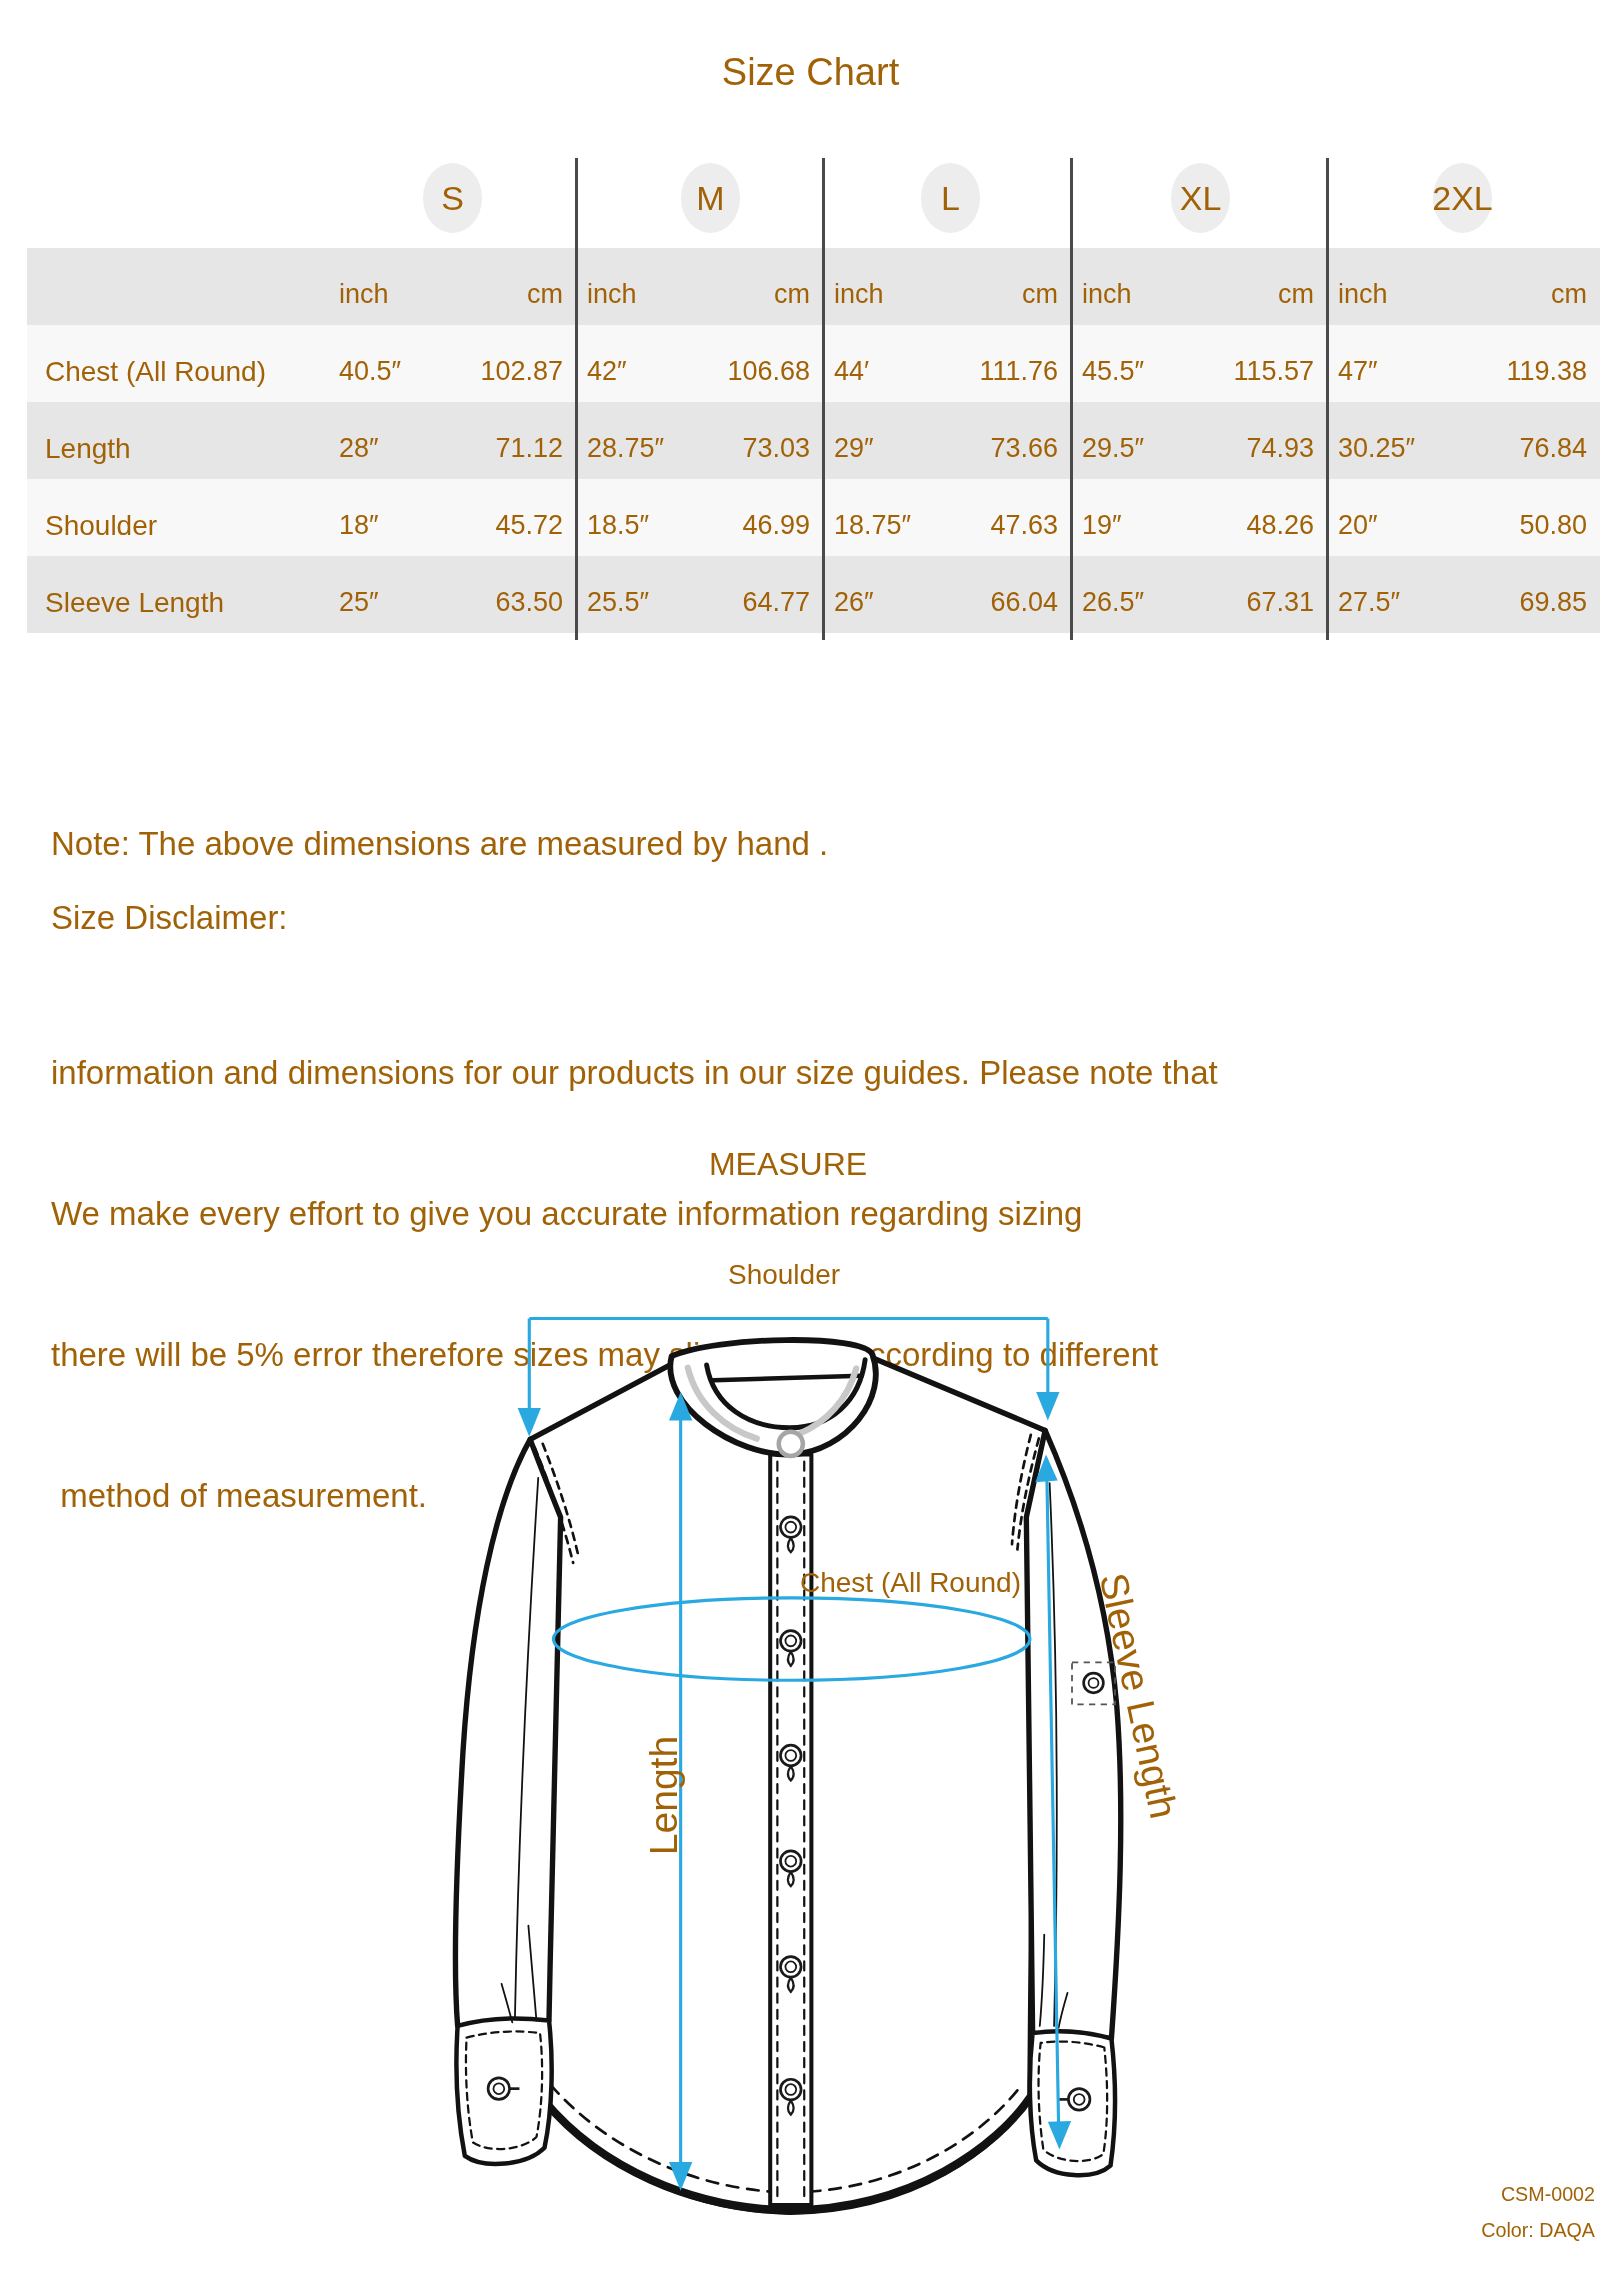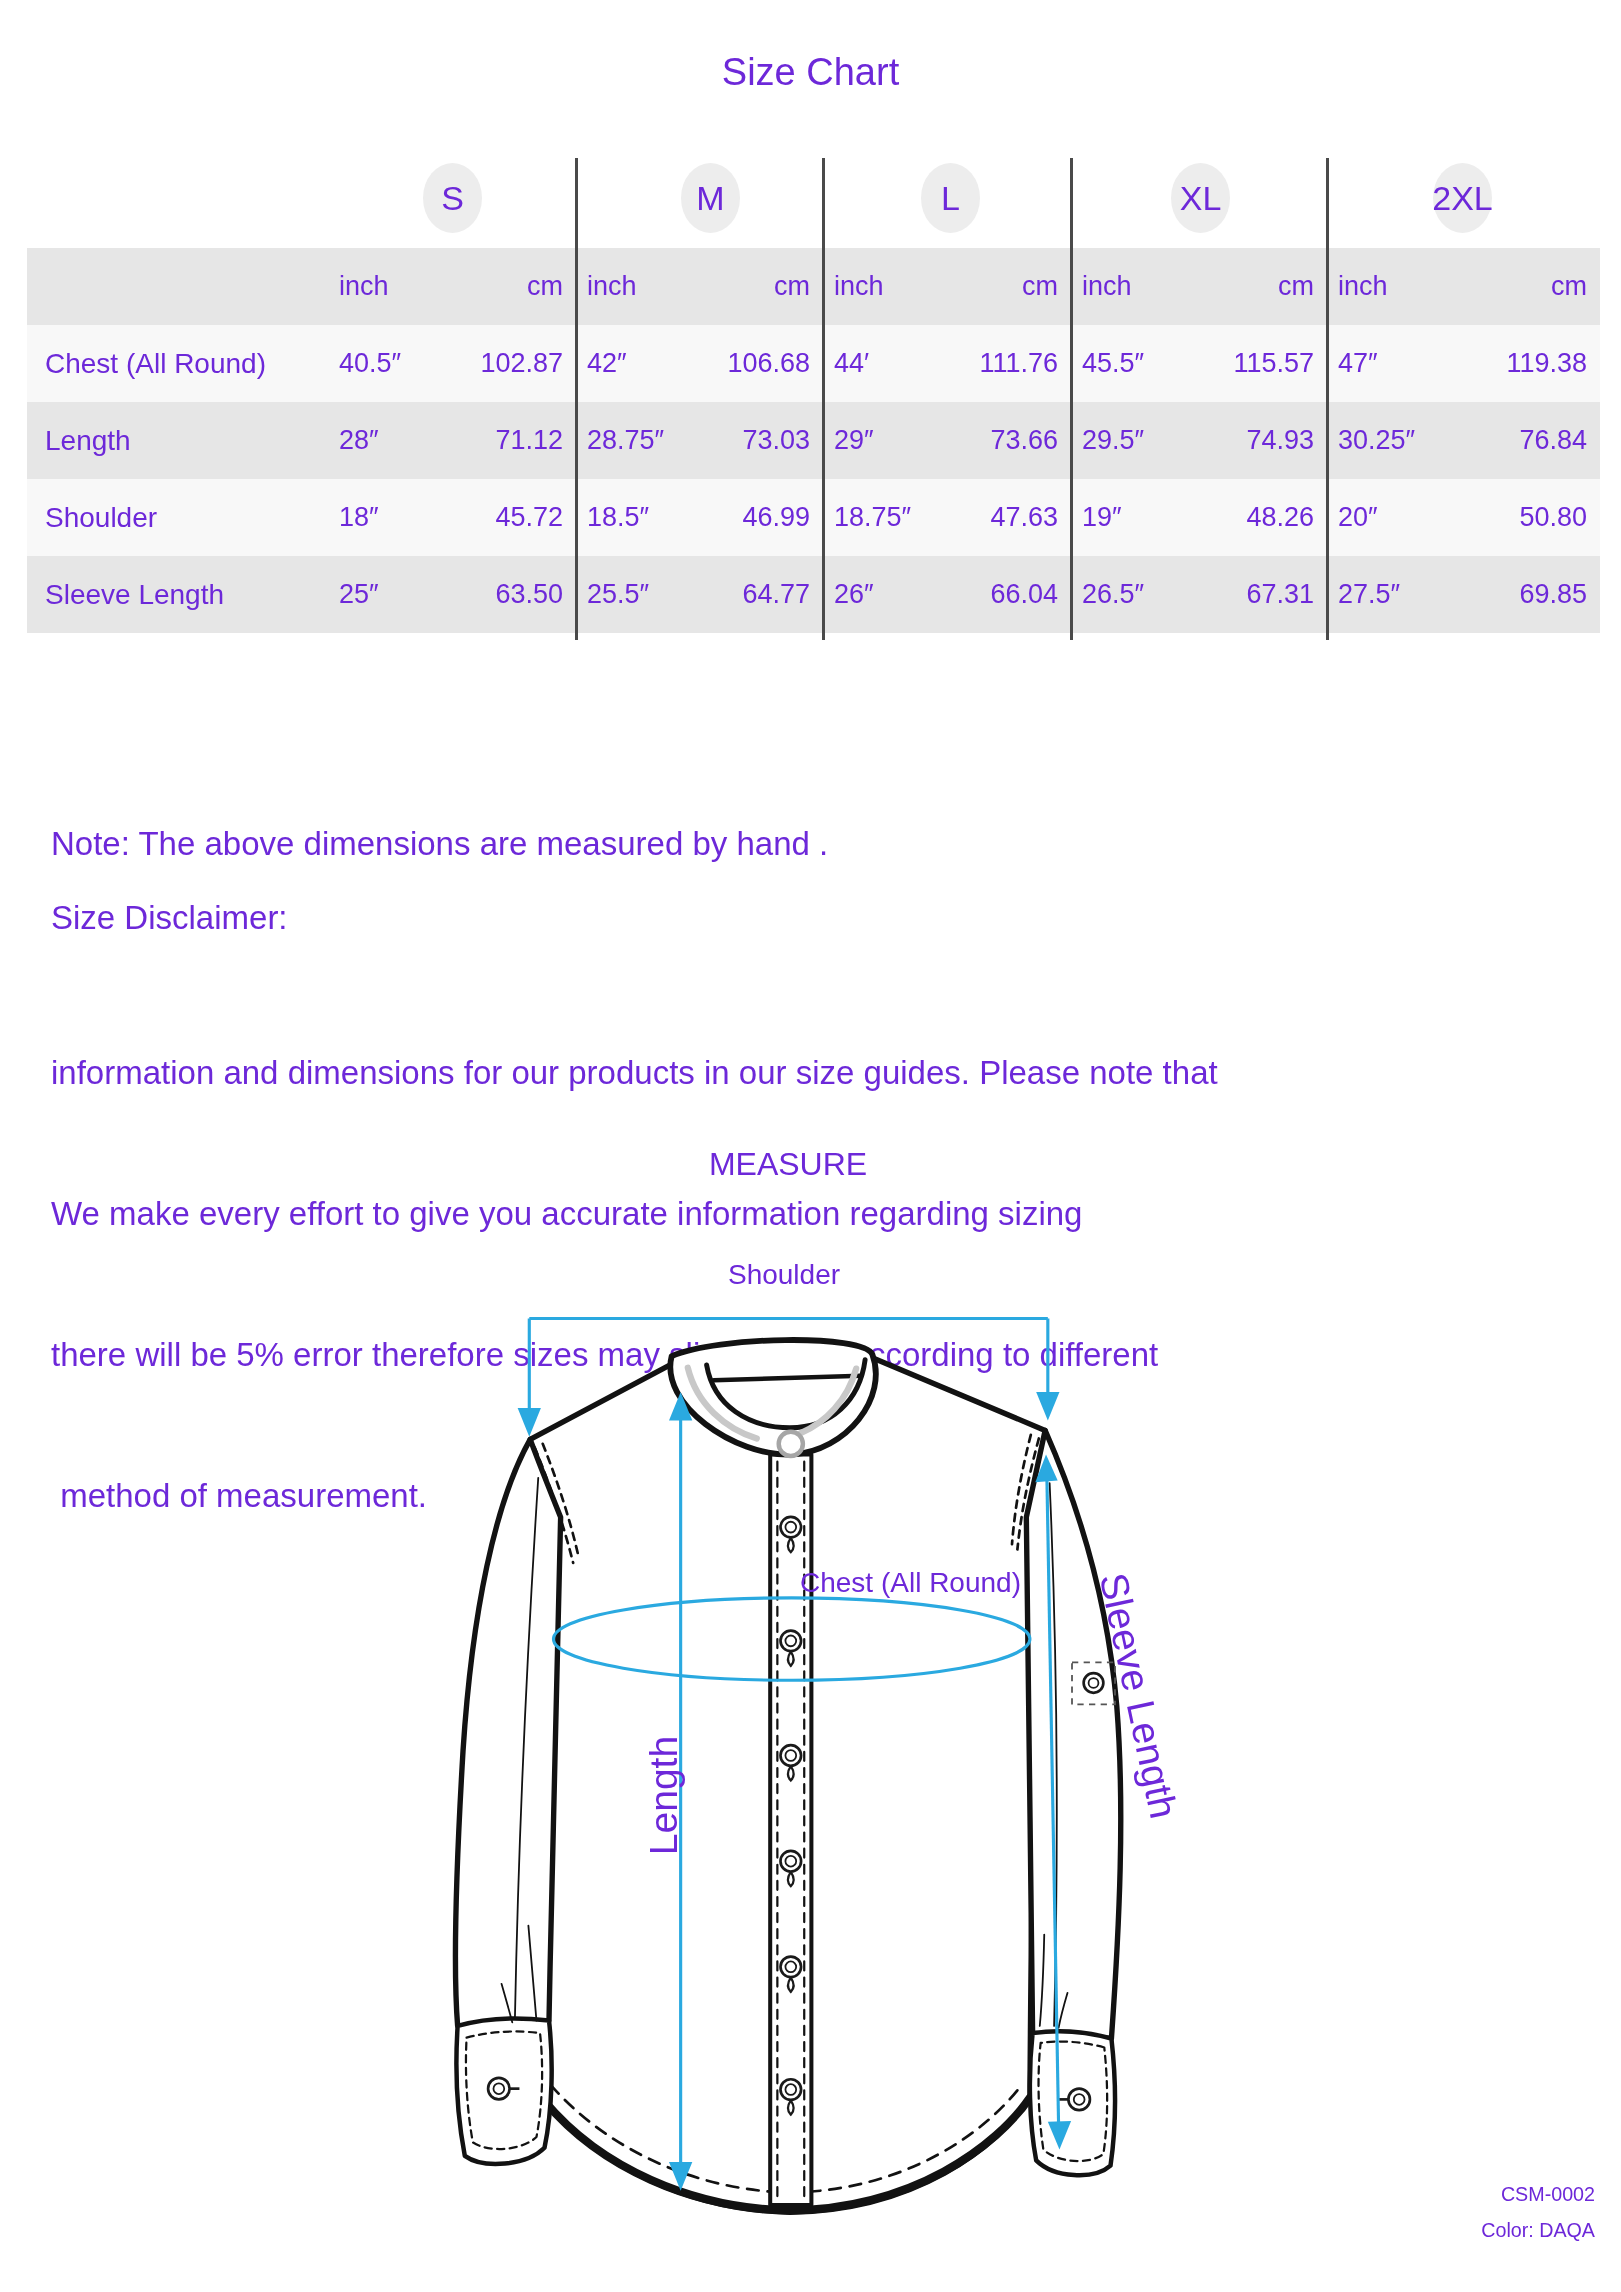--- a/index.html
+++ b/index.html
@@ -1,30 +1,30 @@
 <!DOCTYPE html>
 <html style="font-size:14.3px"><head>
 <meta charset="utf-8">
 <style>
   html,body{margin:0;padding:0;background:#fff;}
   #page{position:relative;width:1621px;height:2293px;background:#ffffff;overflow:hidden;
-        font-family:"Liberation Sans",sans-serif;color:#6d28d9;}
+        font-family:"Liberation Sans",sans-serif;color:#a16207;}
   .abs{position:absolute;white-space:nowrap;}
   
   .page-title{top:51px;left:0;width:1621px;text-align:center;font-size:38px;}
   .howto-1{top:1089px;left:609px;width:358px;text-align:center;font-size:47px;}
   .howto-2{top:1146px;left:564px;width:448px;text-align:center;font-size:32px;}
   
   .stripe{position:absolute;left:27px;width:1573px;height:77px;}
   .stripe.dark{background:#e6e6e6;}
   .stripe.light{background:#f8f8f8;}
   .vline{position:absolute;top:158px;height:482px;width:2.7px;background:#4a4a4a;}
   .badge{position:absolute;top:163px;width:59px;height:70px;border-radius:50%;
          background:#ededed;display:flex;align-items:center;justify-content:center;font-size:34px;}
-  .cell{position:absolute;height:75px;line-height:77px;font-size:27px;white-space:nowrap;}
+  .cell{position:absolute;height:75px;line-height:77px;font-size:27px;white-space:nowrap;margin-top:8px;}
   .cell.lbl{font-size:28px;}
   .cell.r{text-align:right;}
   
   .note{top:781px;left:51px;font-size:33px;margin-top:44px;}
   .disc-head{top:899px;left:51px;font-size:33px;}
   .disc{position:absolute;top:955px;left:51px;font-size:33px;line-height:47px;white-space:pre-wrap;}
   
   .lbl-shoulder{top:1259px;left:605px;width:358px;text-align:center;font-size:28px;}
   .lbl-chest{top:1567px;left:800px;font-size:28px;}
   .lbl-length{top:1775px;left:528px;width:269px;height:41px;text-align:center;font-size:39px;

